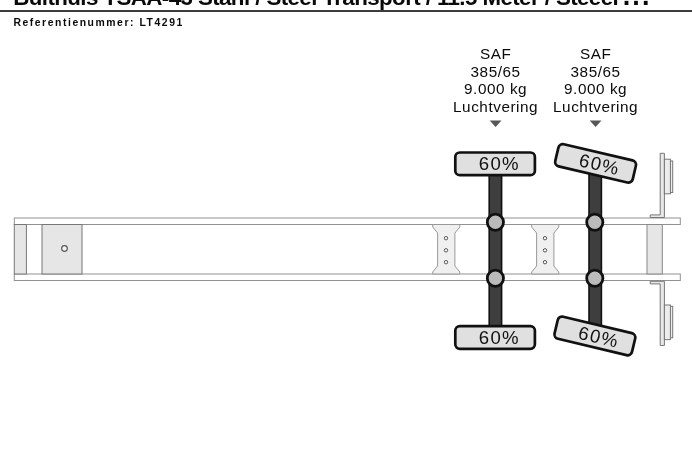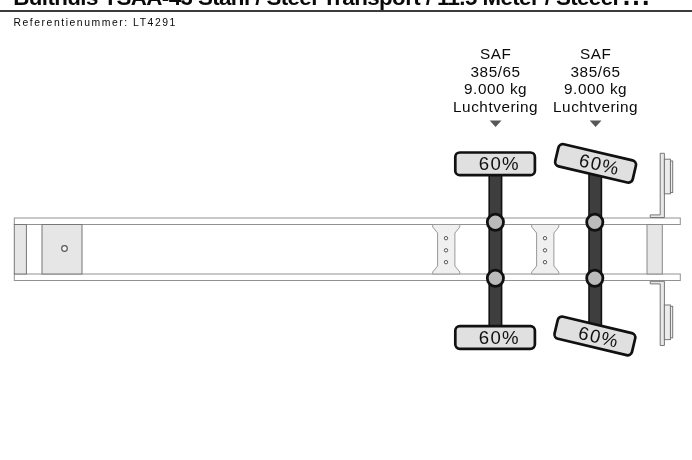--- a/index.html
+++ b/index.html
@@ -6,21 +6,21 @@
   body{font-family:"Liberation Sans", sans-serif;position:relative;}
   .abs{position:absolute;}
 </style>
 </head>
 <body>
 
 <div class="abs" style="left:13.2px;top:-15.6px;font-size:22.3px;font-weight:bold;letter-spacing:-0.575px;line-height:24px;color:#0a0a0a;white-space:nowrap;">Bulthuis TSAA-43 Stahl / Steel Transport / 11.5 Meter / Steeel<span style="font-size:27px;letter-spacing:2.2px;margin-left:4.5px;line-height:24px;">...</span></div>
 
 <div class="abs" style="left:0;top:10.4px;width:692px;height:1.3px;background:#3c3c3c;"></div>
 
-<div class="abs" style="left:13.4px;top:15.6px;font-size:10.4px;letter-spacing:1.55px;line-height:13px;color:#0a0a0a;">Referentienummer: LT4291</div>
+<div class="abs" style="left:13.4px;top:15.6px;font-size:10.4px;letter-spacing:1.55px;line-height:13px;color:#0a0a0a;font-weight:bold;">Referentienummer: LT4291</div>
 
 <svg class="abs" style="left:0;top:0;" width="692" height="460" viewBox="0 0 692 460" xmlns="http://www.w3.org/2000/svg" font-family="Liberation Sans, sans-serif">
 
   <g fill="#0a0a0a" font-size="15.3" letter-spacing="0.55" text-anchor="middle">
     <text x="495.6" y="58.8">SAF</text>
     <text x="495.6" y="76.6">385/65</text>
     <text x="495.6" y="94.4">9.000 kg</text>
     <text x="495.6" y="112.2">Luchtvering</text>
   </g>
 

